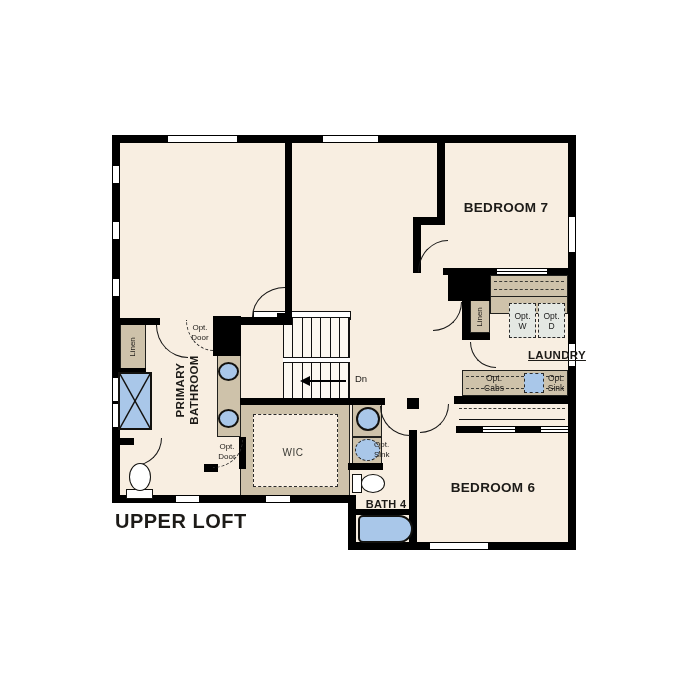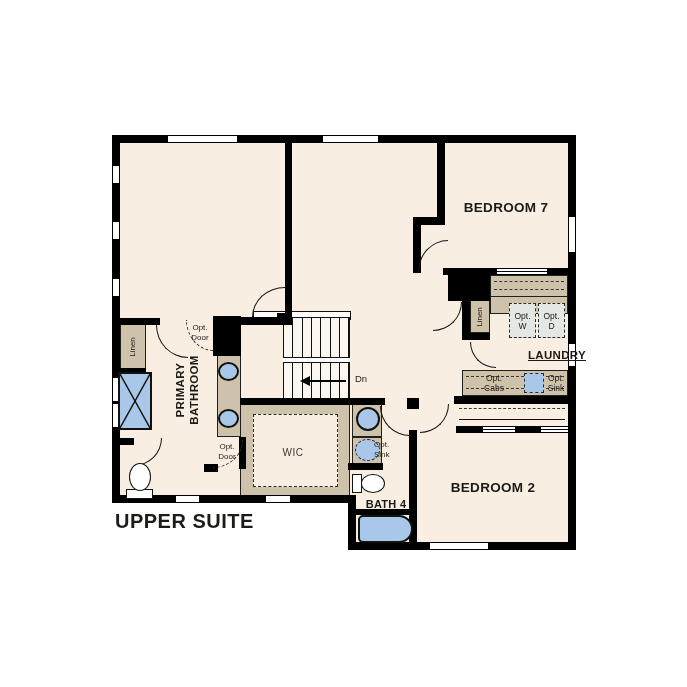--- a/index.html
+++ b/index.html
@@ -135,27 +135,27 @@
   <div class="abs ellipse" style="left:356px;top:407px;width:24px;height:24px;"></div>
   <div class="abs ellipse" style="left:355px;top:439px;width:25px;height:22px;border:1.5px dashed #2a2a2a;"></div>
   <div class="abs" style="left:524px;top:373px;width:20px;height:20px;background:var(--fixture-blue,#a9c7e9);border:1.5px dashed #2a2a2a;"></div>
   <div class="abs white-fix" style="left:126px;top:489px;width:27px;height:10px;"></div>
   <div class="abs white-fix" style="left:129px;top:463px;width:22px;height:28px;border-radius:50%;"></div>
   <div class="abs white-fix" style="left:352px;top:474px;width:10px;height:19px;"></div>
   <div class="abs white-fix" style="left:361px;top:474px;width:24px;height:19px;border-radius:50%;"></div>
   <div class="abs" style="left:358px;top:515px;width:55px;height:28px;background:var(--fixture-blue,#a9c7e9);border:2px solid #13120f;border-radius:5px 14px 14px 5px;"></div>
 
   <div class="lbl" style="left:436px;top:199px;width:140px;">BEDROOM 7</div>
-  <div class="lbl" style="left:423px;top:479px;width:140px;">BEDROOM 2</div>
+  <div class="lbl" style="left:423px;top:479px;width:140px;">BEDROOM 6</div>
   <div class="lbl med" style="left:356px;top:497px;width:60px;font-size:11px;">BATH 4</div>
   <div class="lbl med" style="left:517px;top:348px;width:80px;text-decoration:underline;">LAUNDRY</div>
   <div class="lbl med rot" style="left:127px;top:345px;width:120px;height:90px;display:flex;align-items:center;justify-content:center;">PRIMARY
 BATHROOM</div>
   <div class="lbl" style="left:263px;top:444px;width:60px;font-size:10px;font-weight:normal;color:#3a3a35;letter-spacing:.5px;">WIC</div>
-  <div class="lbl" style="left:115px;top:513px;width:220px;text-align:left;font-size:20px;letter-spacing:.5px;">UPPER SUITE</div>
+  <div class="lbl" style="left:115px;top:513px;width:220px;text-align:left;font-size:20px;letter-spacing:.5px;">UPPER LOFT</div>
   <div class="lbl small" style="left:351px;top:374px;width:20px;font-size:9.5px;text-align:center;">Dn</div>
   <div class="lbl small rot" style="left:111px;top:336px;width:44px;height:22px;display:flex;align-items:center;justify-content:center;">Linen</div>
   <div class="lbl small rot" style="left:462px;top:307px;width:36px;height:20px;display:flex;align-items:center;justify-content:center;">Linen</div>
   <div class="lbl small" style="left:183px;top:323px;width:34px;">Opt.
 Door</div>
   <div class="lbl small" style="left:210px;top:442px;width:34px;">Opt.
 Door</div>
   <div class="lbl small" style="left:477px;top:373px;width:34px;font-size:8.5px;line-height:10px;">Opt.
 Cabs</div>
   <div class="lbl small" style="left:542px;top:373px;width:28px;font-size:8.5px;line-height:10px;">Opt.

